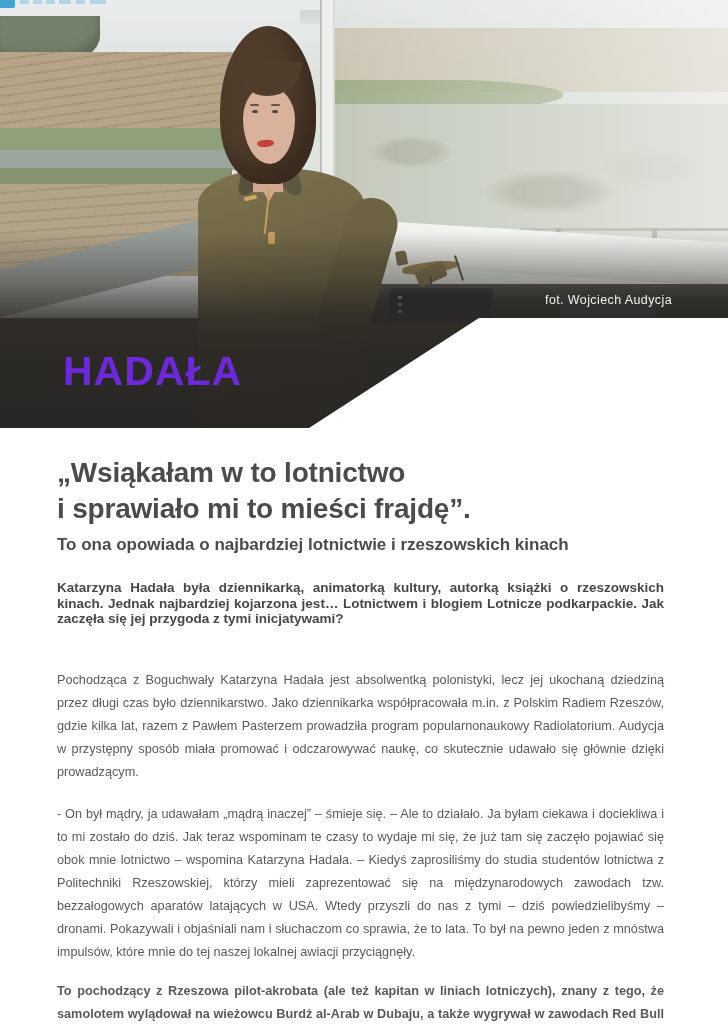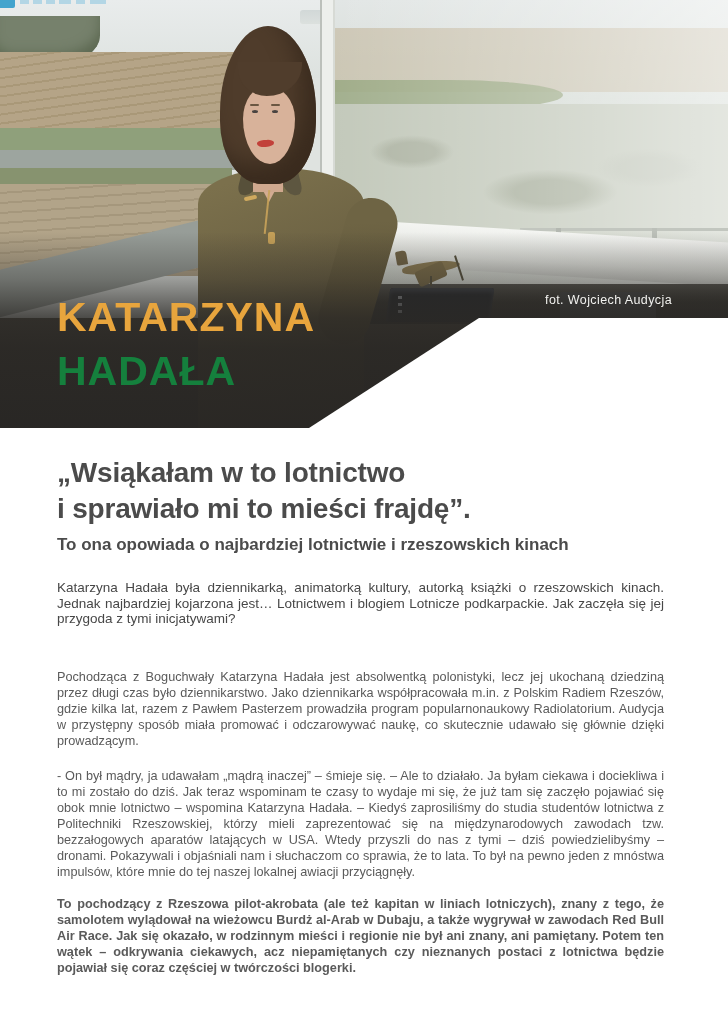--- a/index.html
+++ b/index.html
@@ -122,33 +122,33 @@
                  rgba(45,42,39,0) 0%, rgba(45,42,39,.38) 24%,
                  rgba(43,41,38,.82) 44%, rgba(42,40,37,.93) 60%,
                  rgba(40,38,36,.95) 100%); }
   .white-cut { left:0; top:0; width:728px; height:428px; background:#ffffff; z-index:6;
                clip-path:polygon(479px 318px,728px 318px,728px 428px,309px 428px); }
 
   .credit    { right:56px; top:293px; z-index:7; color:#f1f1ee; font-size:12.5px;
                letter-spacing:.4px; font-weight:400; }
   .name-first{ left:57px; top:297px; z-index:7; font-size:41px; font-weight:700;
                letter-spacing:1px; line-height:1; }
-  .name-last { left:57px; top:351px; z-index:7; font-size:41px; font-weight:700;
-               letter-spacing:1px; line-height:1; color:#15803d; }
+  .name-last { left:63px; top:351px; z-index:7; font-size:41px; font-weight:700;
+               letter-spacing:1px; line-height:1; color:#6d28d9; }
 
   
   .content   { position:absolute; top:428px; left:0; width:720px;
                padding:27px 56px 0 57px; }
   .headline  { font-size:28px; line-height:36px; font-weight:700; color:#4b4b4b;
                letter-spacing:-.2px; }
   .subtitle  { margin-top:7px; font-size:17px; line-height:21px; font-weight:700;
                color:#4b4b4b; }
   .intro     { margin:25px 0 42px; font-size:13.5px; line-height:15.6px;
-               font-weight:400; color:#474747; text-align:justify; }
-  .body-p    { font-size:12.7px; line-height:16px; color:#5a5a5a;
+               font-weight:700; color:#474747; text-align:justify; }
+  .body-p    { font-size:12.7px; line-height:23px; color:#5a5a5a;
                text-align:justify;margin-top:6px; }
   .p1 { margin-bottom:19px; }
   .p2 { margin-bottom:16px; }
   .p3 { margin-bottom:0; }
   .p4 { margin-bottom:0;font-weight:bold; }
 </style>
 </head>
 <body>
 
 <div class="page">
@@ -209,21 +209,20 @@
     <div class="logo-dash ld2"></div>
     <div class="logo-dash ld3"></div>
     <div class="logo-dash ld4"></div>
     <div class="logo-dash ld5"></div>
     <div class="logo-dash ld6"></div>
 
     <div class="overlay-dark"></div>
     <div class="white-cut"></div>
 
     <div class="credit">fot. Wojciech Audycja</div>
-    <div class="name-first" style="color:#E8A53D;">KATARZYNA</div>
     <div class="name-last">HADAŁA</div>
   </div>
 
   <div class="content">
     <div class="headline">
       <div>„Wsiąkałam w to lotnictwo</div>
       <div>i sprawiało mi to mieści frajdę”.</div>
     </div>
     <div class="subtitle">To ona opowiada o najbardziej lotnictwie i rzeszowskich kinach</div>
     <p class="intro">Katarzyna Hadała była dziennikarką, animatorką kultury, autorką książki o rzeszowskich kinach. Jednak najbardziej kojarzona jest… Lotnictwem i blogiem Lotnicze podkarpackie. Jak zaczęła się jej przygoda z tymi inicjatywami?</p>

